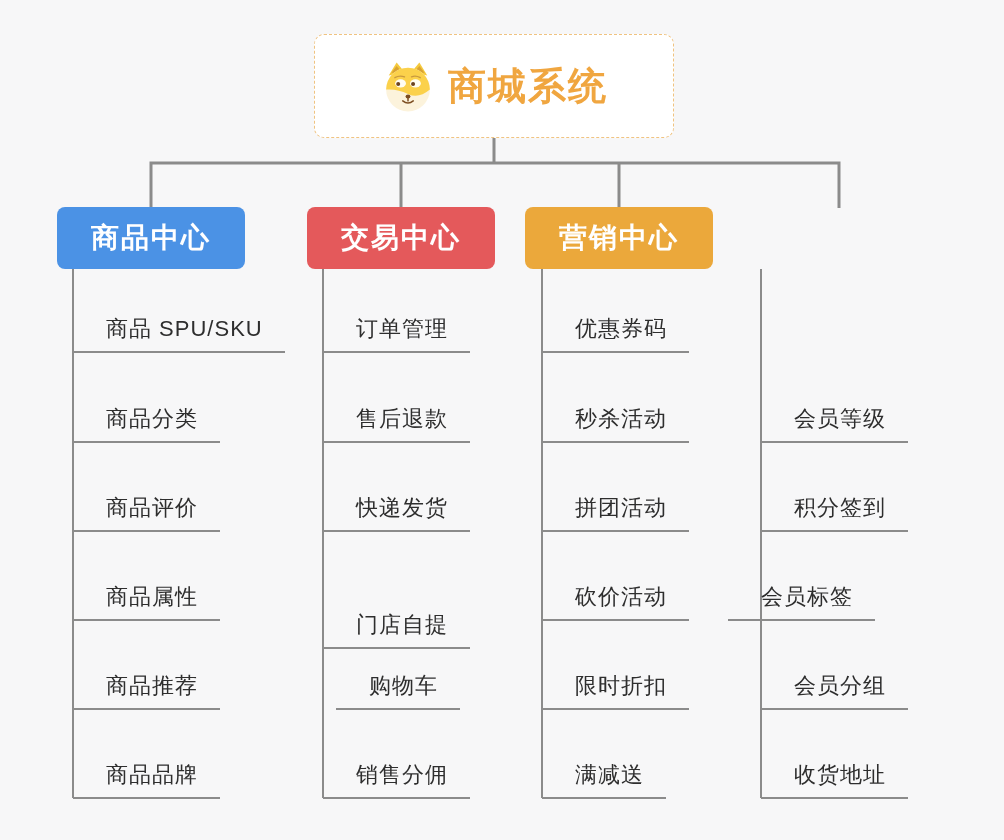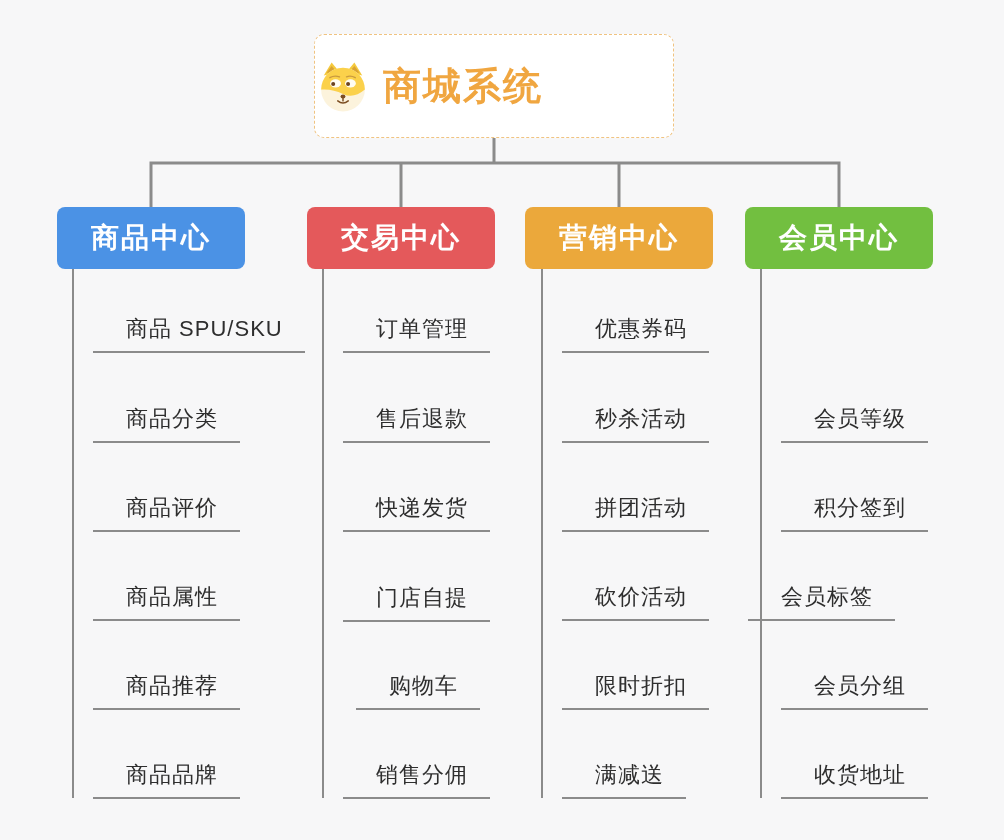--- a/index.html
+++ b/index.html
@@ -21,21 +21,21 @@
   }
   .root-node{
     position:absolute;
     left:314px;top:34px;
     width:360px;height:104px;
     background:#ffffff;
     border:1px dashed #f0c380;
     border-radius:10px;
     display:flex;
     align-items:center;
-    justify-content:flex-start;
+    justify-content:center;
     gap:12px;
     box-sizing:border-box;
   }
   .root-title{
     font-size:38px;
     font-weight:600;
     color:#f0a640;
     letter-spacing:2px;
     white-space:nowrap;
   }
@@ -62,21 +62,20 @@
     height:40px;
     box-sizing:border-box;
     display:inline-flex;
     align-items:flex-end;
     padding:0 22px 7px 33px;
     border-bottom:2px solid #8b8b8b;
     font-size:22px;
     letter-spacing:1px;
     color:#2e2e2e;
     white-space:nowrap;
-    margin-left:20px;
   }
 </style>
 </head>
 <body>
 
 <div class="canvas">
 
   <svg class="connectors" width="1004" height="840">
 
     <path d="M494 138 L494 163" stroke="#8b8b8b" stroke-width="3" fill="none"></path>
@@ -117,35 +116,32 @@
 
   <div class="branch-node" style="left: 57px; background-color: rgb(75, 146, 229);">
       <span>商品中心</span>
     </div>
   <div class="branch-node" style="left: 307px; background-color: rgb(228, 89, 91);">
       <span>交易中心</span>
     </div>
   <div class="branch-node" style="left: 525px; background-color: rgb(235, 168, 59);">
       <span>营销中心</span>
     </div>
-  <div class="branch-node" style="left: 745px; background-color: rgb(114, 191, 64);">
-      <span>会员中心</span>
-    </div>
 
   <div class="leaf-item" style="left:73px;top:313px">商品 SPU/SKU</div>
   <div class="leaf-item" style="left:73px;top:403px">商品分类</div>
   <div class="leaf-item" style="left:73px;top:492px">商品评价</div>
   <div class="leaf-item" style="left:73px;top:581px">商品属性</div>
   <div class="leaf-item" style="left:73px;top:670px">商品推荐</div>
   <div class="leaf-item" style="left:73px;top:759px">商品品牌</div>
 
   <div class="leaf-item" style="left:323px;top:313px">订单管理</div>
   <div class="leaf-item" style="left:323px;top:403px">售后退款</div>
   <div class="leaf-item" style="left:323px;top:492px">快递发货</div>
-  <div class="leaf-item" style="left:323px;top:582px">门店自提</div>
+  <div class="leaf-item" style="left:323px;top:609px">门店自提</div>
   <div class="leaf-item" style="left:336px;top:670px">购物车</div>
   <div class="leaf-item" style="left:323px;top:759px">销售分佣</div>
 
   <div class="leaf-item" style="left:542px;top:313px">优惠券码</div>
   <div class="leaf-item" style="left:542px;top:403px">秒杀活动</div>
   <div class="leaf-item" style="left:542px;top:581px">砍价活动</div>
   <div class="leaf-item" style="left:542px;top:492px">拼团活动</div>
   <div class="leaf-item" style="left:542px;top:670px">限时折扣</div>
   <div class="leaf-item" style="left:542px;top:759px">满减送</div>
 

